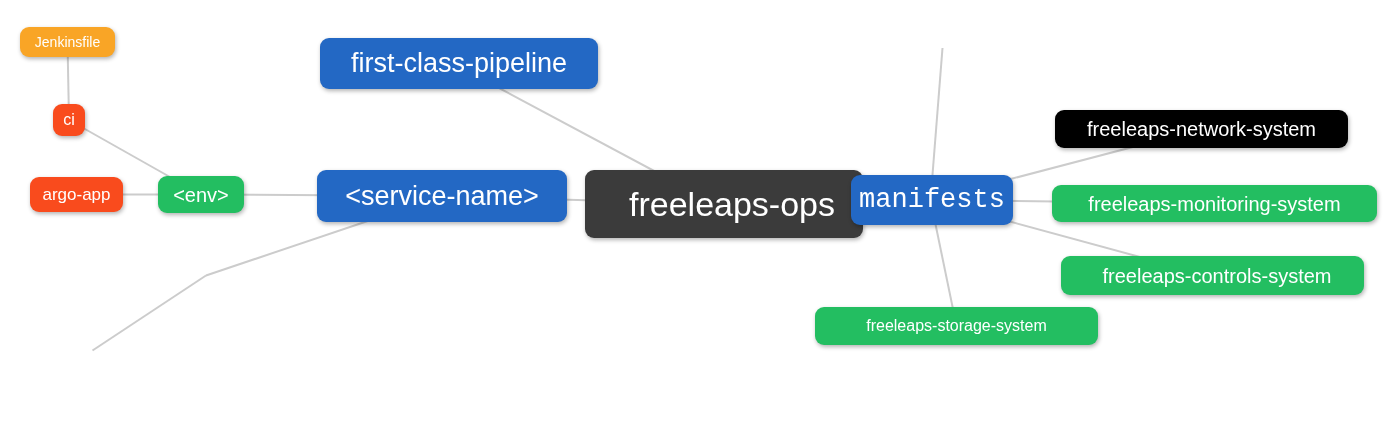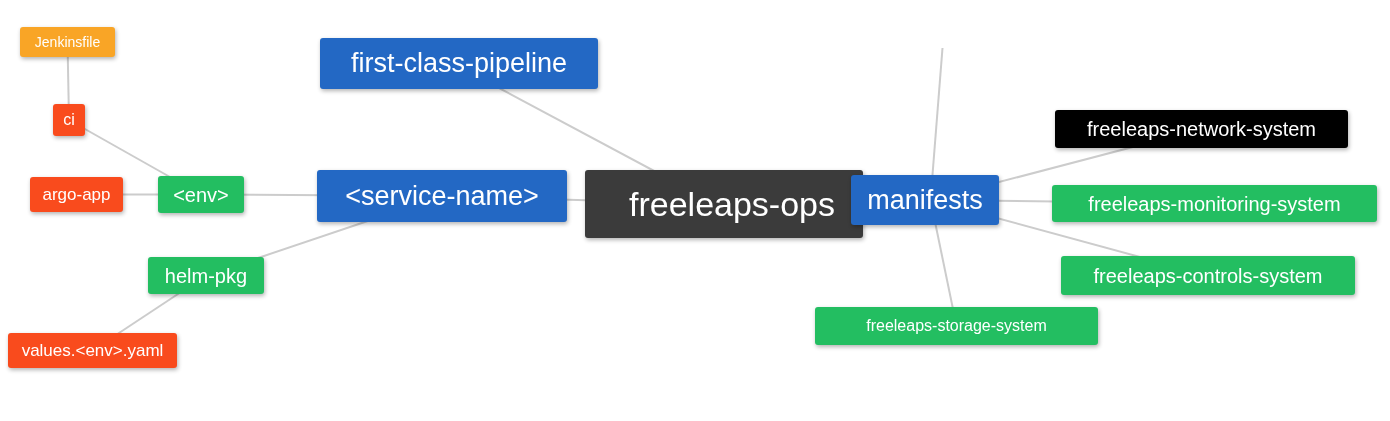--- a/index.html
+++ b/index.html
@@ -11,21 +11,21 @@
     font-family:"Liberation Sans", sans-serif;
   }
   svg.edge-layer{
     position:absolute;left:0;top:0;width:100%;height:100%;
   }
   .node-layer{position:absolute;left:0;top:0;width:100%;height:100%;}
   .node{
     position:absolute;
     display:flex;align-items:center;justify-content:center;
     color:#ffffff;
-    border-radius:3px;
+    border-radius:9px;
     box-shadow:1px 2px 4px rgba(0,0,0,0.30);
     white-space:nowrap;
     line-height:1;
     cursor:pointer;
     user-select:none;
   }
   .node span{pointer-events:none;}
 </style>
 </head>
 <body>
@@ -53,44 +53,38 @@
       </div>
       <div class="node" style="left: 53px; top: 104px; width: 32px; height: 32px; font-size: 16px; background: rgb(249, 75, 29); color: rgb(255, 255, 255);">
         <span>ci</span>
       </div>
       <div class="node" style="left: 30px; top: 177px; width: 93px; height: 35px; font-size: 17px; background: rgb(249, 75, 29); color: rgb(255, 255, 255);">
         <span>argo-app</span>
       </div>
       <div class="node" style="left: 158px; top: 176px; width: 86px; height: 37px; font-size: 20px; background: rgb(35, 190, 97); color: rgb(255, 255, 255);">
         <span>&lt;env&gt;</span>
       </div>
-      <div class="node" style="left: 148px; top: 257px; width: 116px; height: 37px; font-size: 20px; background: rgb(35, 190, 97); color: rgb(255, 255, 255);">
-        <span>helm-pkg</span>
-      </div>
-      <div class="node" style="left: 8px; top: 333px; width: 169px; height: 35px; font-size: 17px; background: rgb(249, 75, 29); color: rgb(255, 255, 255);">
-        <span>values.&lt;env&gt;.yaml</span>
-      </div>
       <div class="node" style="left: 317px; top: 170px; width: 250px; height: 52px; font-size: 27px; background: rgb(35, 104, 196); color: rgb(255, 255, 255);">
         <span>&lt;service-name&gt;</span>
       </div>
       <div class="node" style="left: 314px; top: 38px; width: 278px; height: 51px; font-size: 27px; background: rgb(35, 104, 196); color: rgb(255, 255, 255); margin-left: 6px;">
         <span>first-class-pipeline</span>
       </div>
       <div class="node" style="left: 585px; top: 170px; width: 262px; height: 68px; font-size: 34px; background: rgb(59, 59, 59); color: rgb(255, 255, 255); padding-left: 16px;">
         <span>freeleaps-ops</span>
       </div>
-      <div class="node" style="left: 851px; top: 175px; width: 148px; height: 50px; font-size: 27px; background: rgb(35, 104, 196); color: rgb(255, 255, 255);">
+      <div class="node" style="left: 851px; top: 175px; width: 162px; height: 50px; font-size: 27px; background: rgb(35, 104, 196); color: rgb(255, 255, 255); font-family: Liberation Mono, monospace;">
         <span>manifests</span>
       </div>
       <div class="node" style="left: 1055px; top: 110px; width: 293px; height: 38px; font-size: 20px; background: #000000; color: rgb(255, 255, 255);">
         <span>freeleaps-network-system</span>
       </div>
       <div class="node" style="left: 1052px; top: 185px; width: 325px; height: 37px; font-size: 20px; background: rgb(35, 190, 97); color: rgb(255, 255, 255);">
         <span>freeleaps-monitoring-system</span>
       </div>
-      <div class="node" style="left: 1061px; top: 256px; width: 294px; height: 39px; font-size: 20px; background: rgb(35, 190, 97); color: rgb(255, 255, 255);">
+      <div class="node" style="left: 1061px; top: 256px; width: 294px; height: 39px; font-size: 20px; background: rgb(35, 190, 97); color: rgb(255, 255, 255); padding-left: 9px;">
         <span>freeleaps-controls-system</span>
       </div>
       <div class="node" style="left: 815px; top: 307px; width: 283px; height: 38px; font-size: 16px; background: rgb(35, 190, 97); color: rgb(255, 255, 255);">
         <span>freeleaps-storage-system</span>
       </div>
     </div>
 </div>
 
 </body></html>

